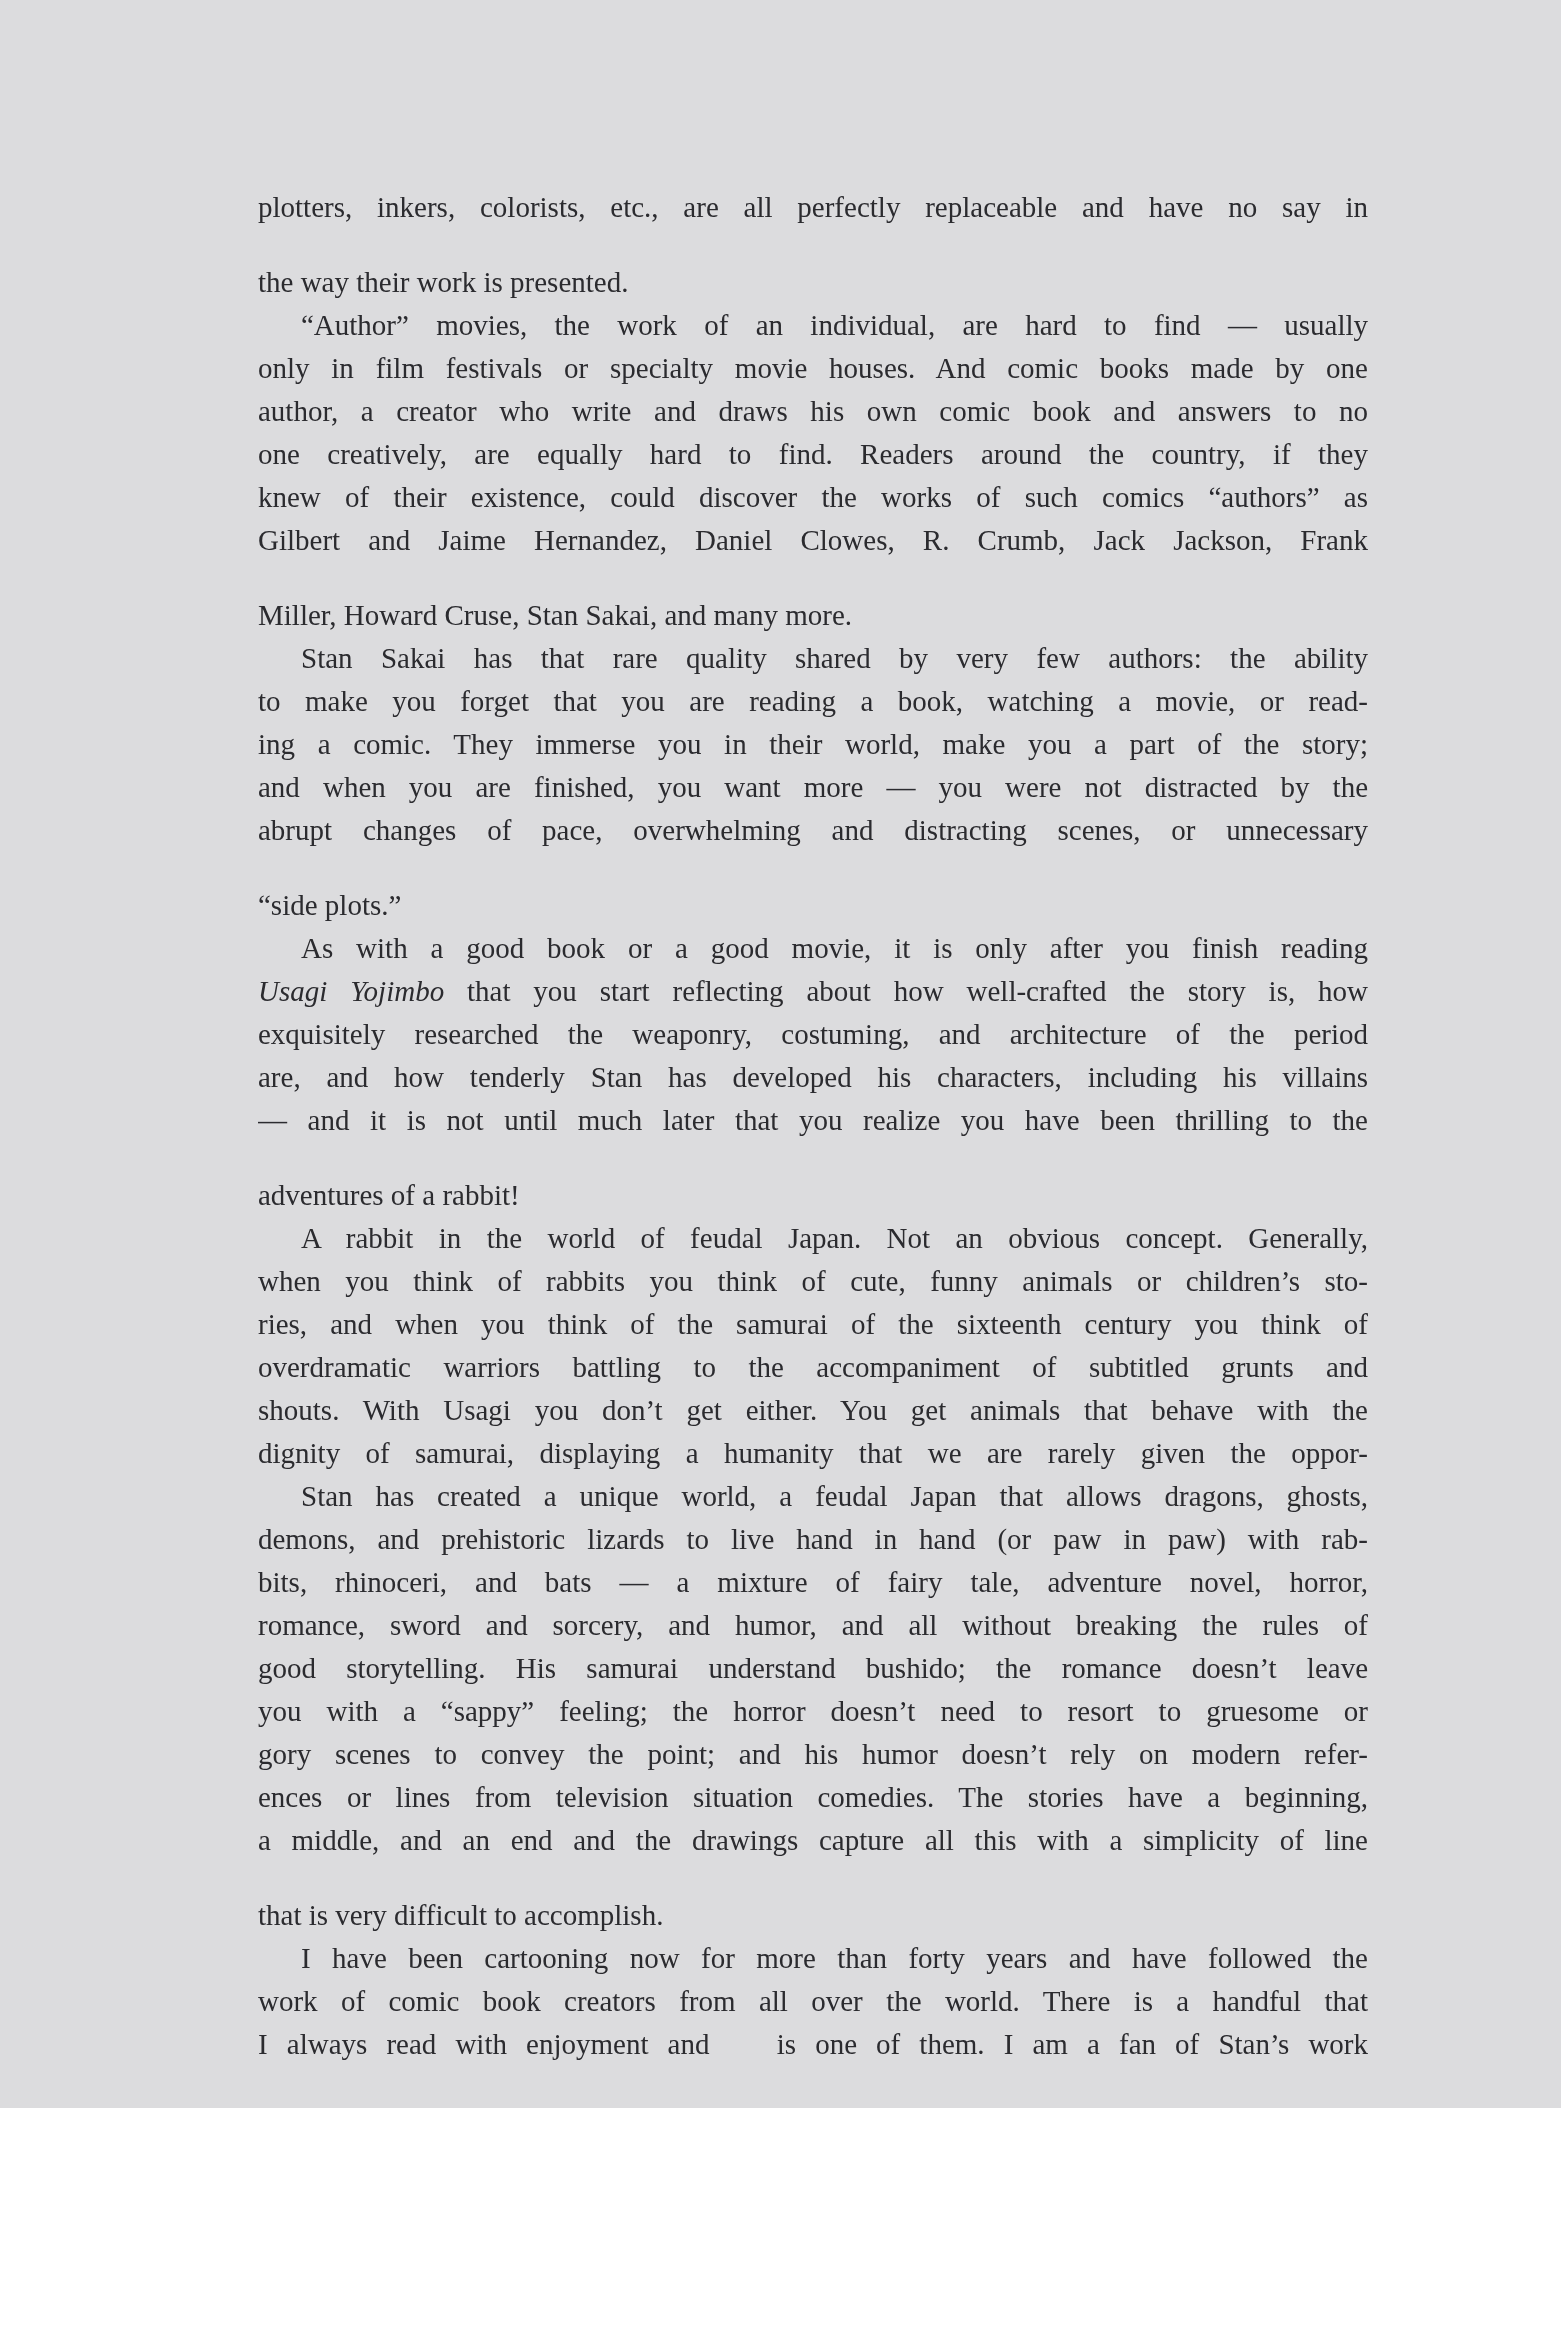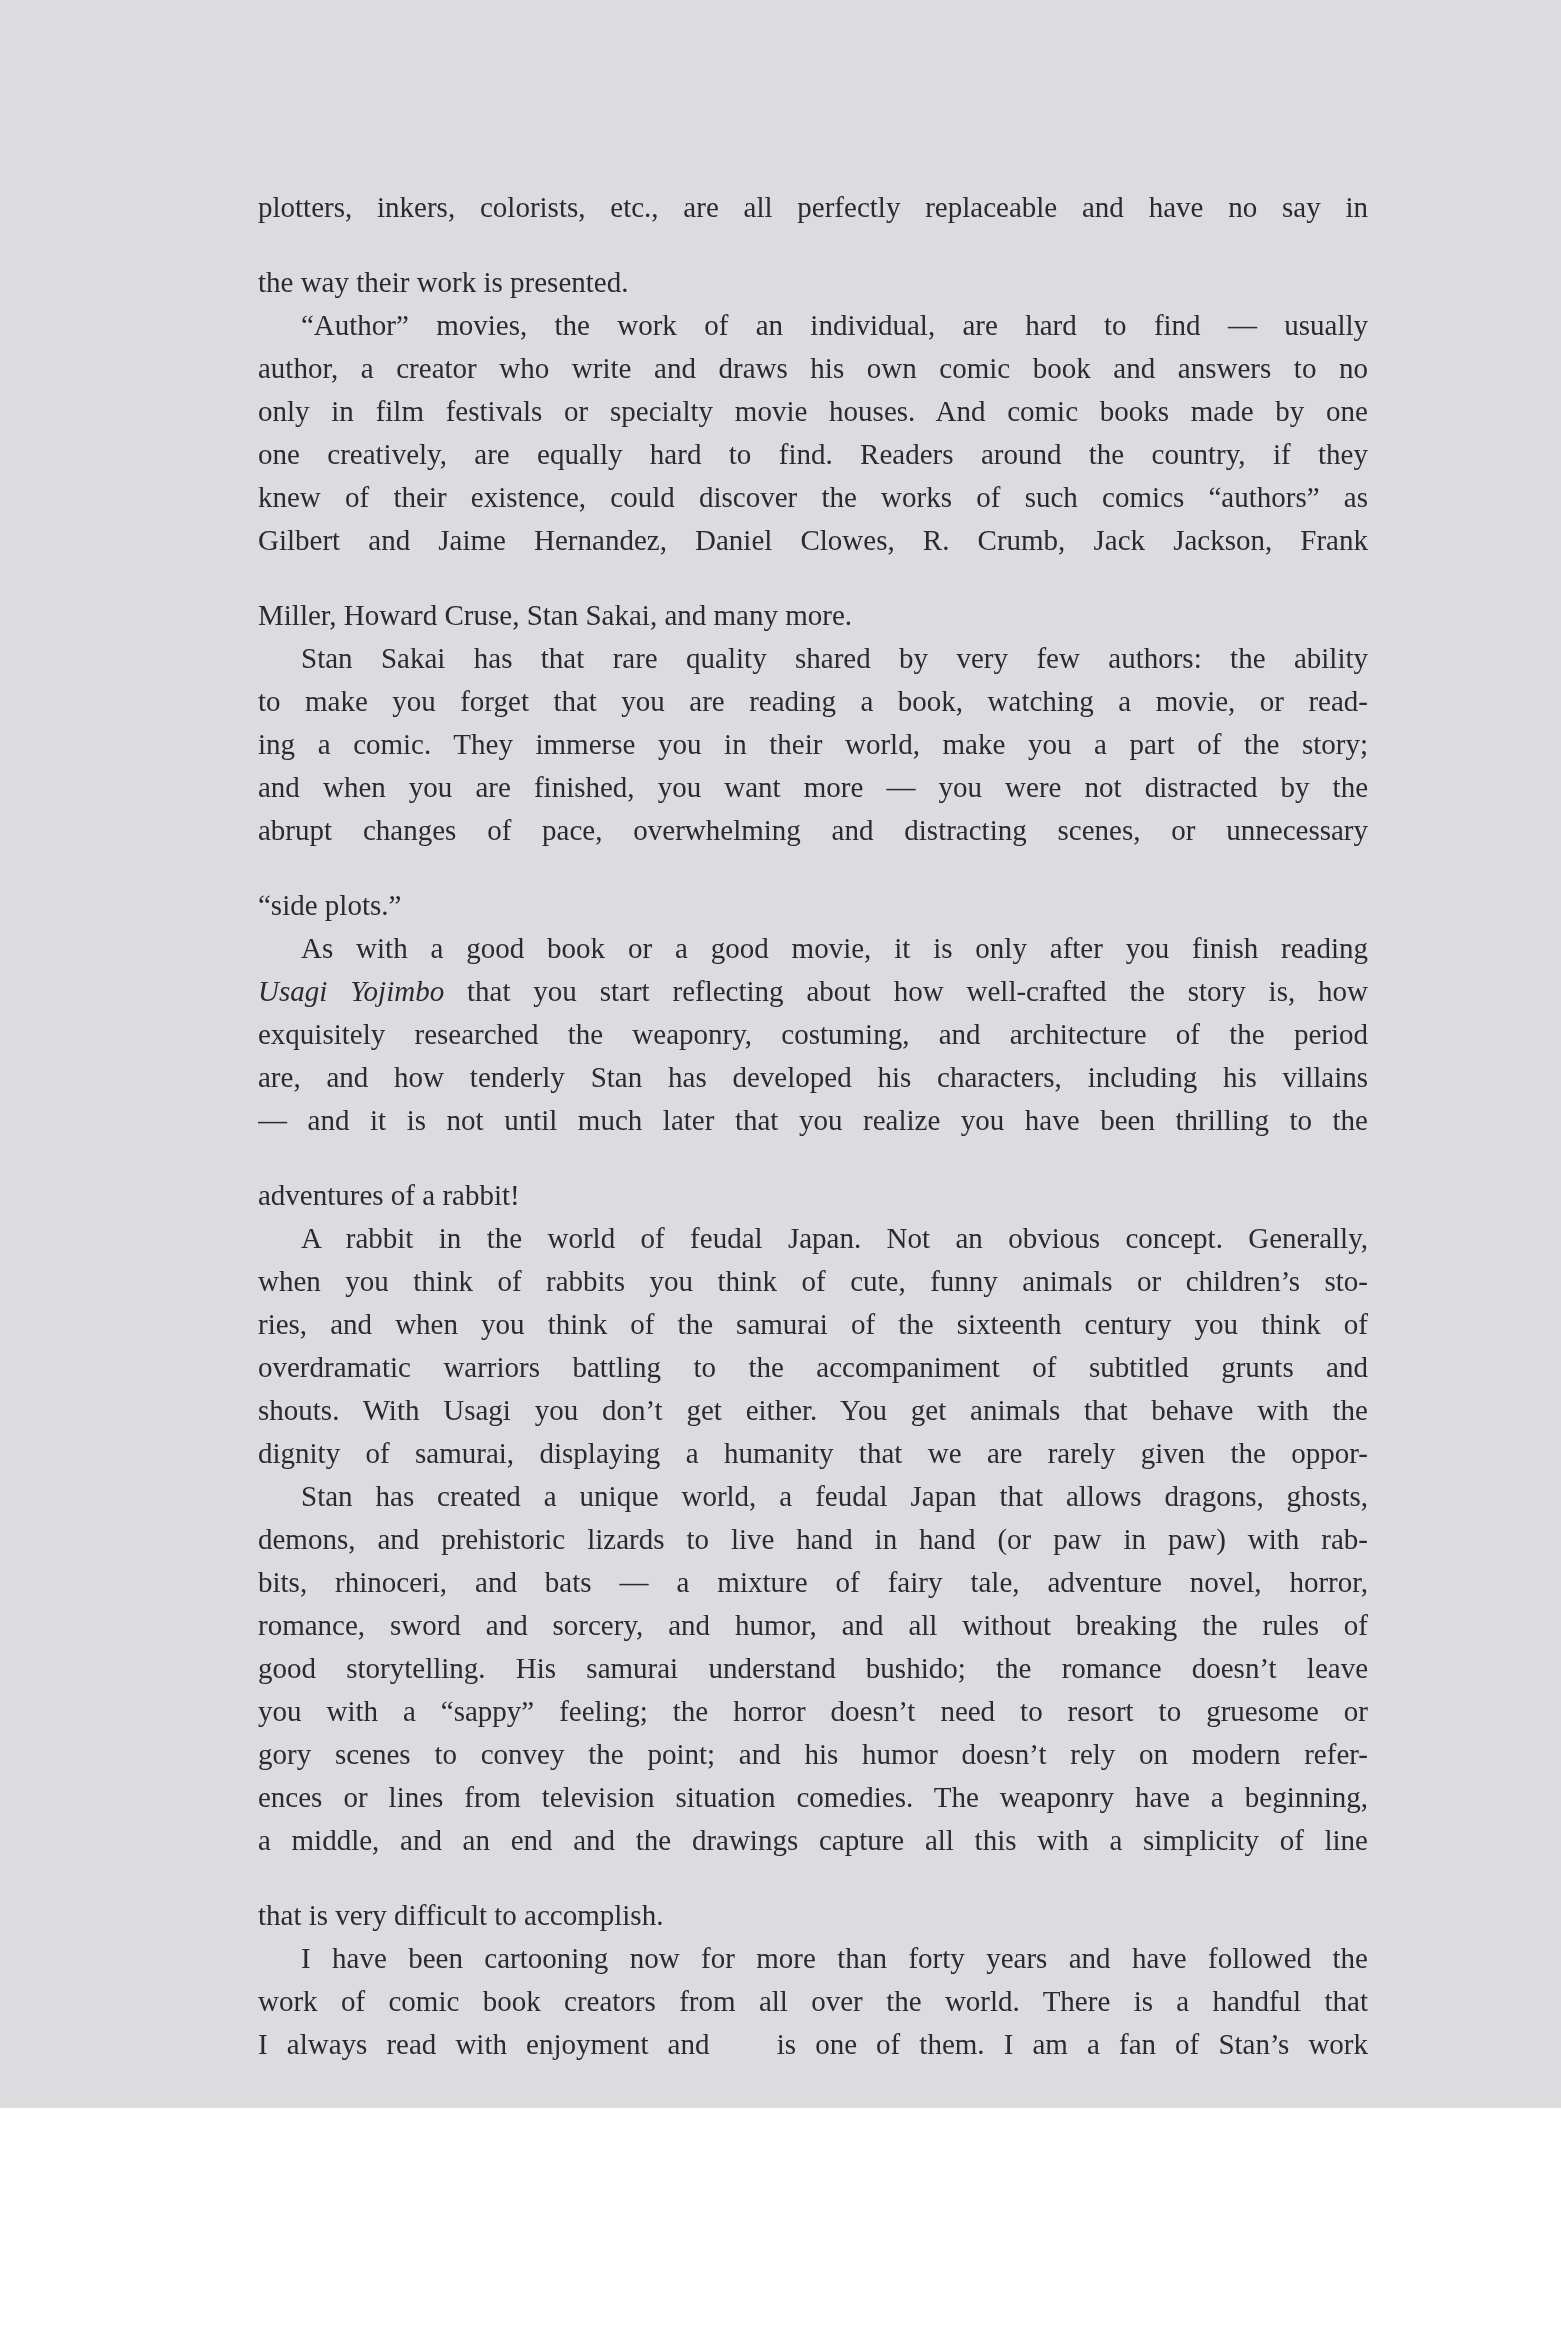--- a/index.html
+++ b/index.html
@@ -56,22 +56,22 @@
 </style>
 </head>
 <body>
 
 <div class="page">
   <main class="text-block">
     <div>
         <div class="line">plotters, inkers, colorists, etc., are all perfectly replaceable and have no say in</div>
         <div class="line end">the way their work is presented.</div>
         <div class="line indent">“Author” movies, the work of an individual, are hard to find — usually</div>
+        <div class="line">only in film festivals or specialty movie houses. And comic books made by one</div>
         <div class="line">author, a creator who write and draws his own comic book and answers to no</div>
-        <div class="line">only in film festivals or specialty movie houses. And comic books made by one</div>
         <div class="line">one creatively, are equally hard to find. Readers around the country, if they</div>
         <div class="line">knew of their existence, could discover the works of such comics “authors” as</div>
         <div class="line">Gilbert and Jaime Hernandez, Daniel Clowes, R. Crumb, Jack Jackson, Frank</div>
         <div class="line end">Miller, Howard Cruse, Stan Sakai, and many more.</div>
         <div class="line indent">Stan Sakai has that rare quality shared by very few authors: the ability</div>
         <div class="line">to make you forget that you are reading a book, watching a movie, or read-</div>
         <div class="line">ing a comic. They immerse you in their world, make you a part of the story;</div>
         <div class="line">and when you are finished, you want more — you were not distracted by the</div>
         <div class="line">abrupt changes of pace, overwhelming and distracting scenes, or unnecessary</div>
         <div class="line end">“side plots.”</div>
@@ -87,21 +87,21 @@
         <div class="line">overdramatic warriors battling to the accompaniment of subtitled grunts and</div>
         <div class="line">shouts. With Usagi you don’t get either. You get animals that behave with the</div>
         <div class="line">dignity of samurai, displaying a humanity that we are rarely given the oppor-</div>
         <div class="line indent">Stan has created a unique world, a feudal Japan that allows dragons, ghosts,</div>
         <div class="line">demons, and prehistoric lizards to live hand in hand (or paw in paw) with rab-</div>
         <div class="line">bits, rhinoceri, and bats — a mixture of fairy tale, adventure novel, horror,</div>
         <div class="line">romance, sword and sorcery, and humor, and all without breaking the rules of</div>
         <div class="line">good storytelling. His samurai understand bushido; the romance doesn’t leave</div>
         <div class="line">you with a “sappy” feeling; the horror doesn’t need to resort to gruesome or</div>
         <div class="line">gory scenes to convey the point; and his humor doesn’t rely on modern refer-</div>
-        <div class="line">ences or lines from television situation comedies. The weaponry have a beginning,</div>
+        <div class="line">ences or lines from television situation comedies. The stories have a beginning,</div>
         <div class="line">a middle, and an end and the drawings capture all this with a simplicity of line</div>
         <div class="line end">that is very difficult to accomplish.</div>
         <div class="line indent">I have been cartooning now for more than forty years and have followed the</div>
         <div class="line">work of comic book creators from all over the world. There is a handful that</div>
         <div class="line">I always read with enjoyment and   is one of them. I am a fan of Stan’s work</div>
         <div class="line end">and I have no doubts that you will be too after you finish this book.</div>
       </div>
     <div class="signature-row">—Sergio Aragonés</div>
   </main>
   <div class="folio">7</div>

